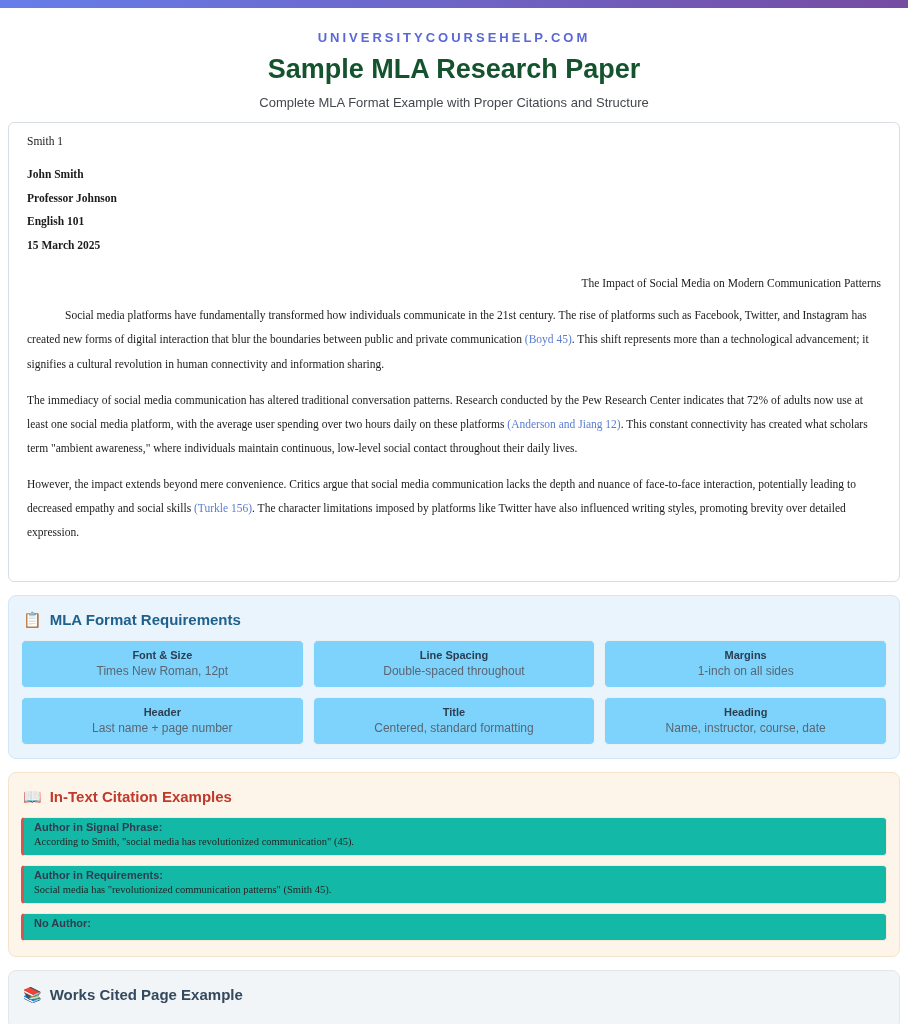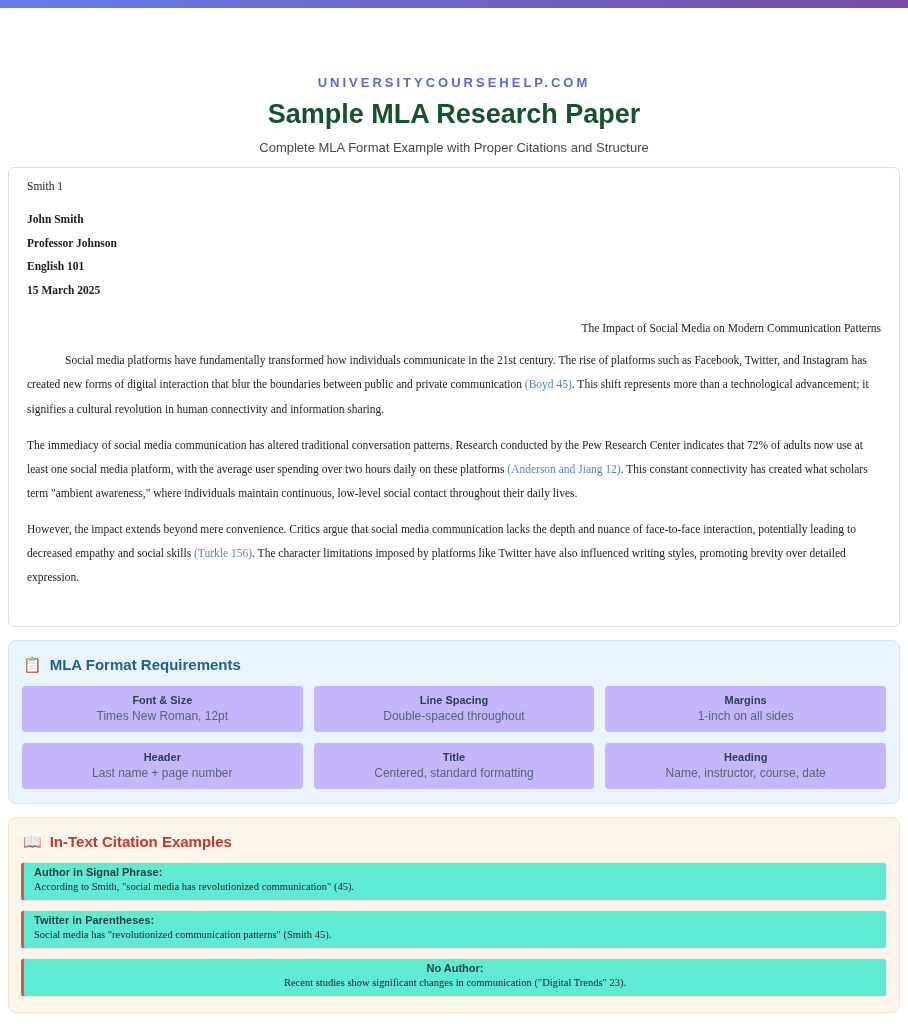--- a/index.html
+++ b/index.html
@@ -1,19 +1,19 @@
 <!DOCTYPE html>
 <html><head>
 <meta charset="utf-8">
 <style>
   * { box-sizing: border-box; }
   body { margin:0; background:#ffffff; font-family:"Liberation Sans", sans-serif; color:#222; }
   .topbar { height:8px; background:linear-gradient(90deg,#667eea,#764ba2); }
 
-  .site-header { text-align:center; padding:20px 10px 12px;margin-top:45px; }
+  .site-header { text-align:center; padding:20px 10px 12px; }
   .site-name { display:inline-block; color:#5a67d8; font-weight:bold; font-size:13px; letter-spacing:3px; }
   .page-title { margin:8px 0 10px; font-size:27px; color:#14532d; font-weight:bold; }
   .page-subtitle { font-size:13px; color:#44484e; }
 
   .wrap { margin:0 8px 10px; }
 
   
   .paper { background:#fff; border:1px solid #d9dee4; border-radius:6px; padding:12px 18px 24px;
            font-family:"Liberation Serif", serif; font-size:11.5px; color:#1b1b1b; margin-bottom:13px; }
   .page-num { text-align:left; font-size:11.5px; margin-bottom:16px; }
@@ -24,29 +24,29 @@
   .cite { color:#5b7cd0; }
 
   
   .section { border-radius:8px; padding:12px 12px 13px; margin-bottom:13px; }
   .sec-head { display:flex; align-items:center; gap:8px; font-size:15px; font-weight:bold; margin:3px 2px 11px; }
   .sec-head .icon { font-size:15px; }
 
   .sec-format { background:#eaf4fc; border:1px solid #d2e7f7; }
   .sec-format .sec-head { color:#1f618d; }
   .grid3 { display:grid; grid-template-columns:repeat(3,1fr); gap:9px; }
-  .gcard { background:#c4b5fd; border:1px solid #edf0f3; border-radius:5px; padding:8px 6px 9px; text-align:center; }
+  .gcard { background:#7dd3fc; border:1px solid #edf0f3; border-radius:5px; padding:8px 6px 9px; text-align:center; }
   .gcard .t { font-size:11px; font-weight:bold; color:#2c3e50; margin-bottom:3px; }
   .gcard .s { font-size:12px; color:#5a6672; }
 
   .sec-cite { background:#fdf5e9; border:1px solid #f4e4c9; }
   .sec-cite .sec-head { color:#c0392b; }
-  .ccard { background:#5eead4; border:1px solid #f3ead9; border-left:3px solid #d9534f; border-radius:4px;
+  .ccard { background:#14b8a6; border:1px solid #f3ead9; border-left:3px solid #d9534f; border-radius:4px;
            padding:3px 10px 8px; margin-bottom:9px; }
-  .ccard:last-child { margin-bottom:2px;text-align:center; }
+  .ccard:last-child { margin-bottom:2px; }
   .ccard .t { font-size:11px; font-weight:bold; color:#2c3e50; margin-bottom:3px; }
   .ccard .x { font-family:"Liberation Serif", serif; font-size:10.5px; color:#252525; }
 
   .sec-works { background:#f2f5f8; border:1px solid #e1e7ed; }
   .sec-works .sec-head { color:#34495e; }
 </style>
 </head>
 <body>
 
 <div class="topbar"></div>
@@ -112,26 +112,25 @@
   <section class="section sec-cite">
     <div class="sec-head">
       <span class="icon">📖</span>
       <span>In-Text Citation Examples</span>
     </div>
     <div class="ccard">
       <div class="t">Author in Signal Phrase:</div>
       <div class="x">According to Smith, "social media has revolutionized communication" (45).</div>
     </div>
     <div class="ccard">
-      <div class="t">Twitter in Parentheses:</div>
+      <div class="t">Author in Requirements:</div>
       <div class="x">Social media has "revolutionized communication patterns" (Smith 45).</div>
     </div>
     <div class="ccard">
       <div class="t">No Author:</div>
-      <div class="x">Recent studies show significant changes in communication ("Digital Trends" 23).</div>
     </div>
   </section>
 
   <section class="section sec-works">
     <div class="sec-head">
       <span class="icon">📚</span>
       <span>Works Cited Page Example</span>
     </div>
 
   </section>

